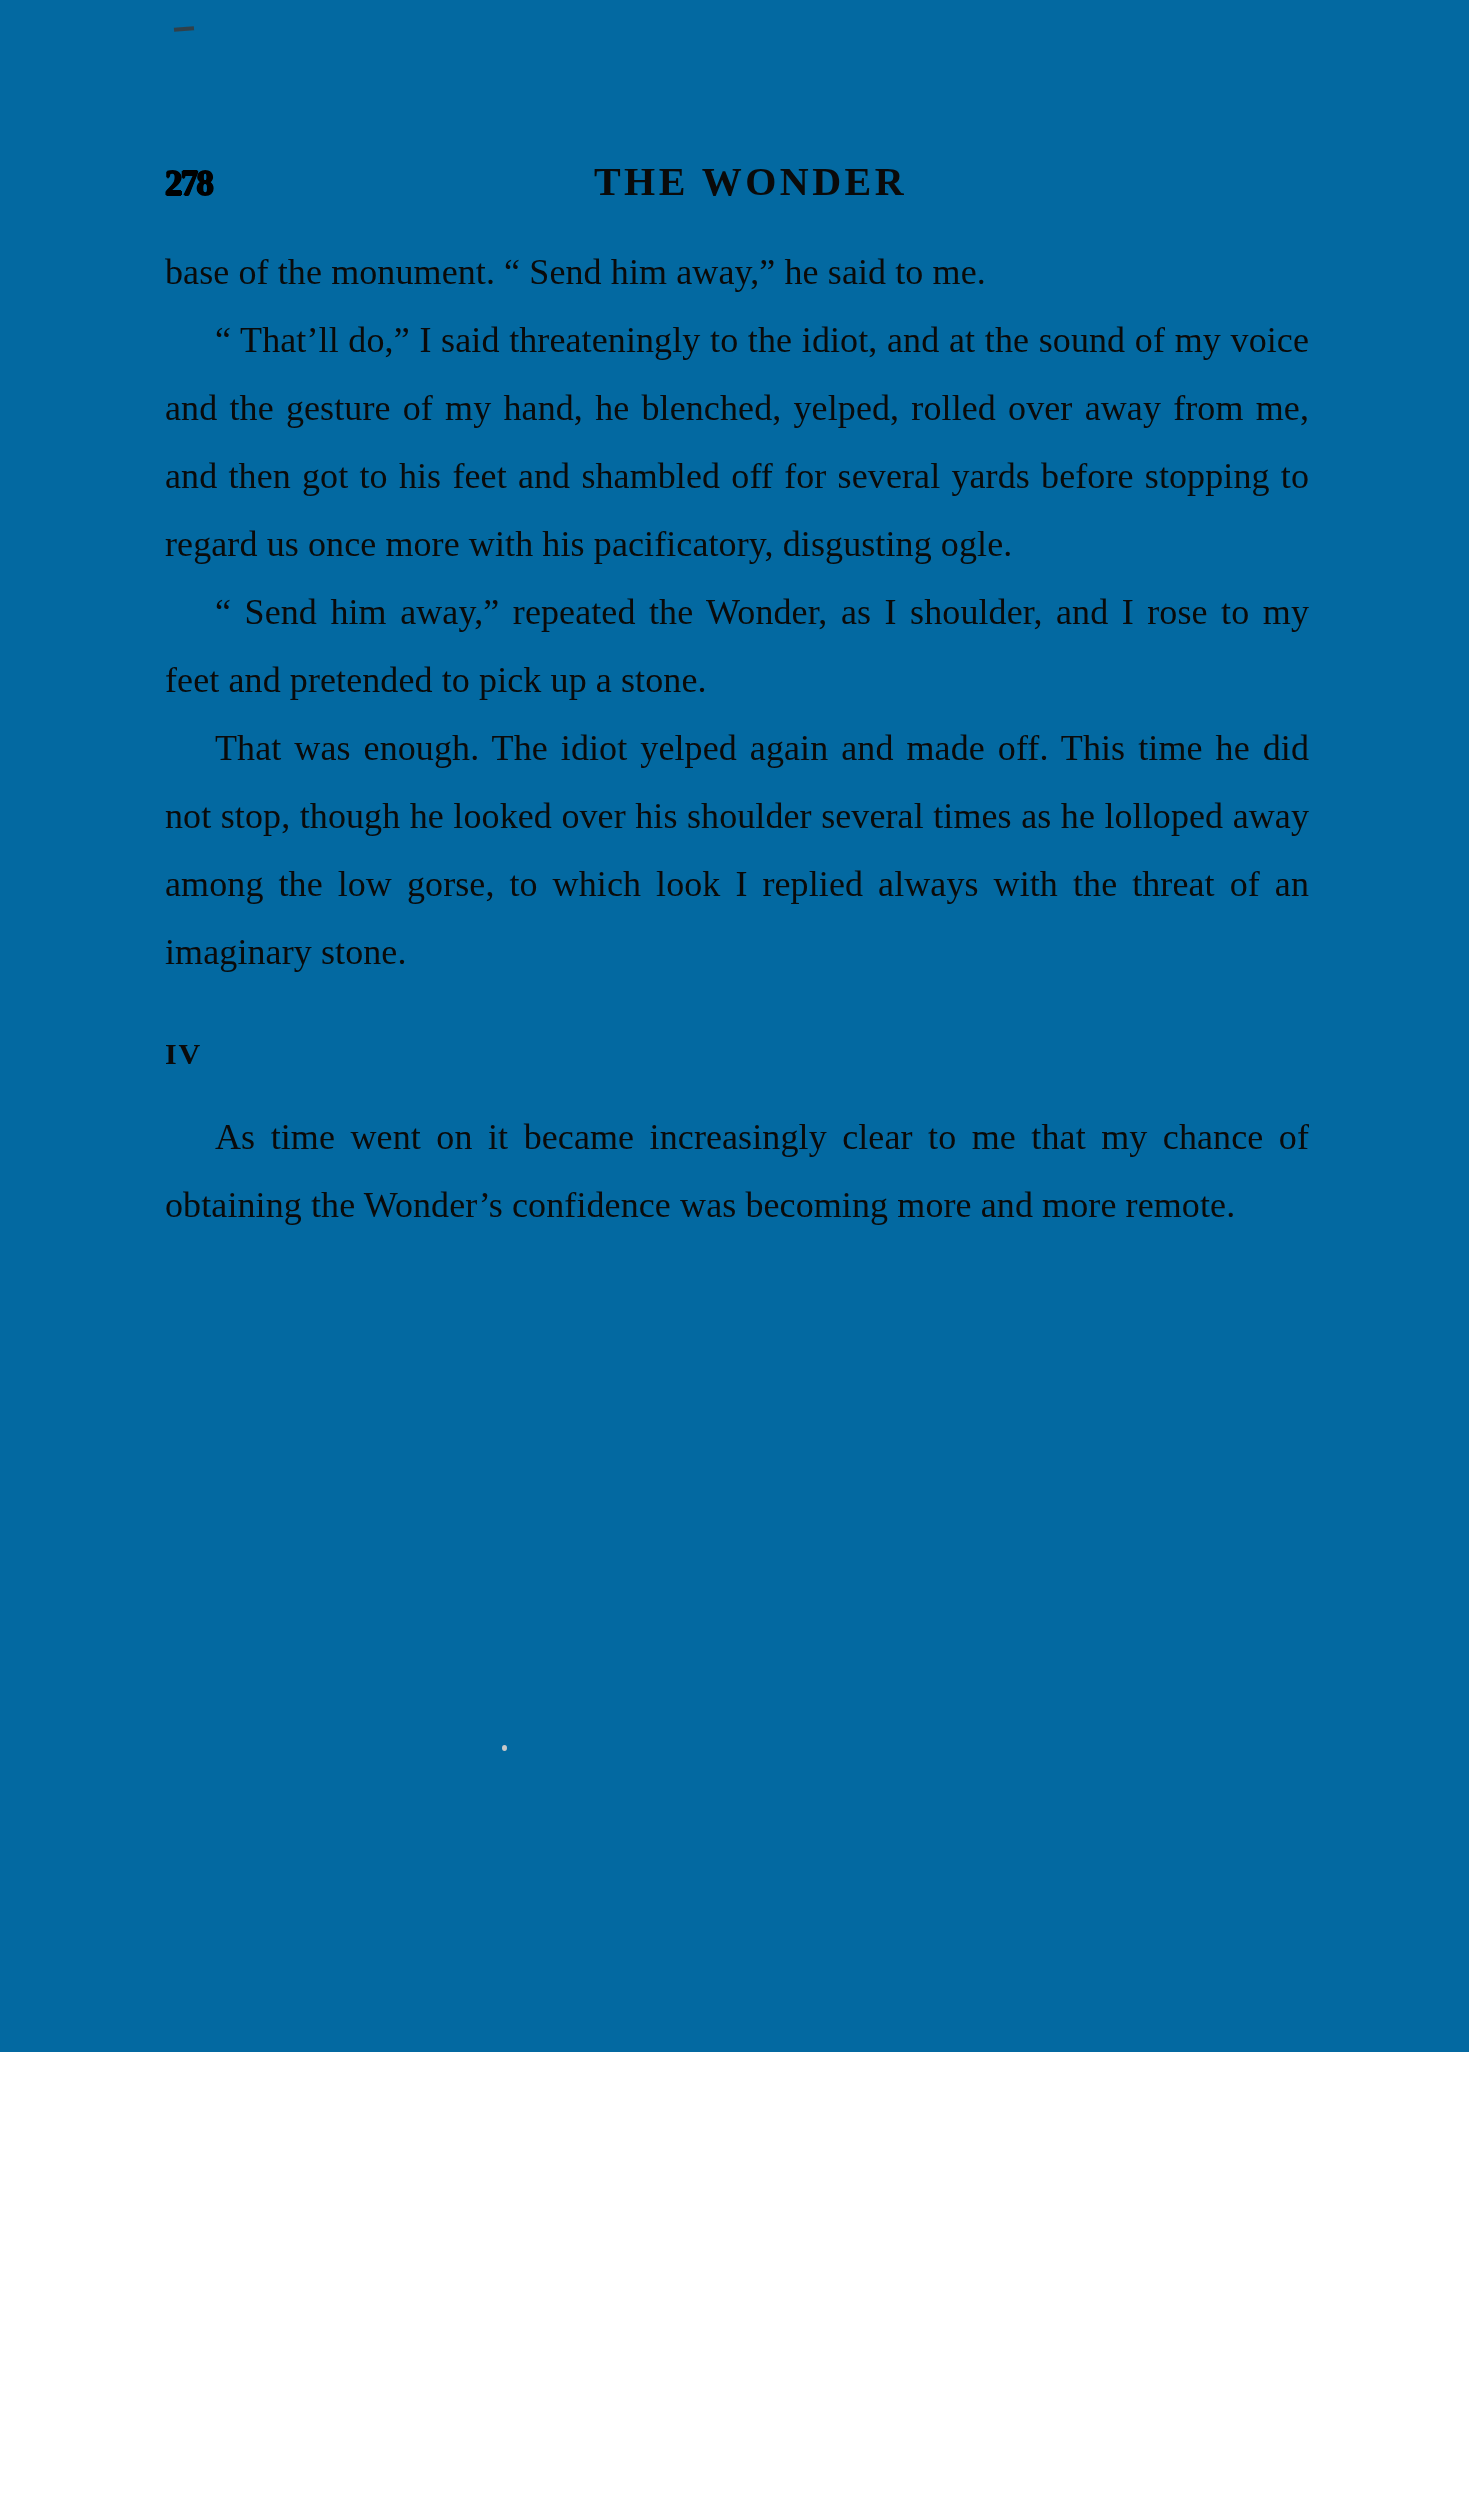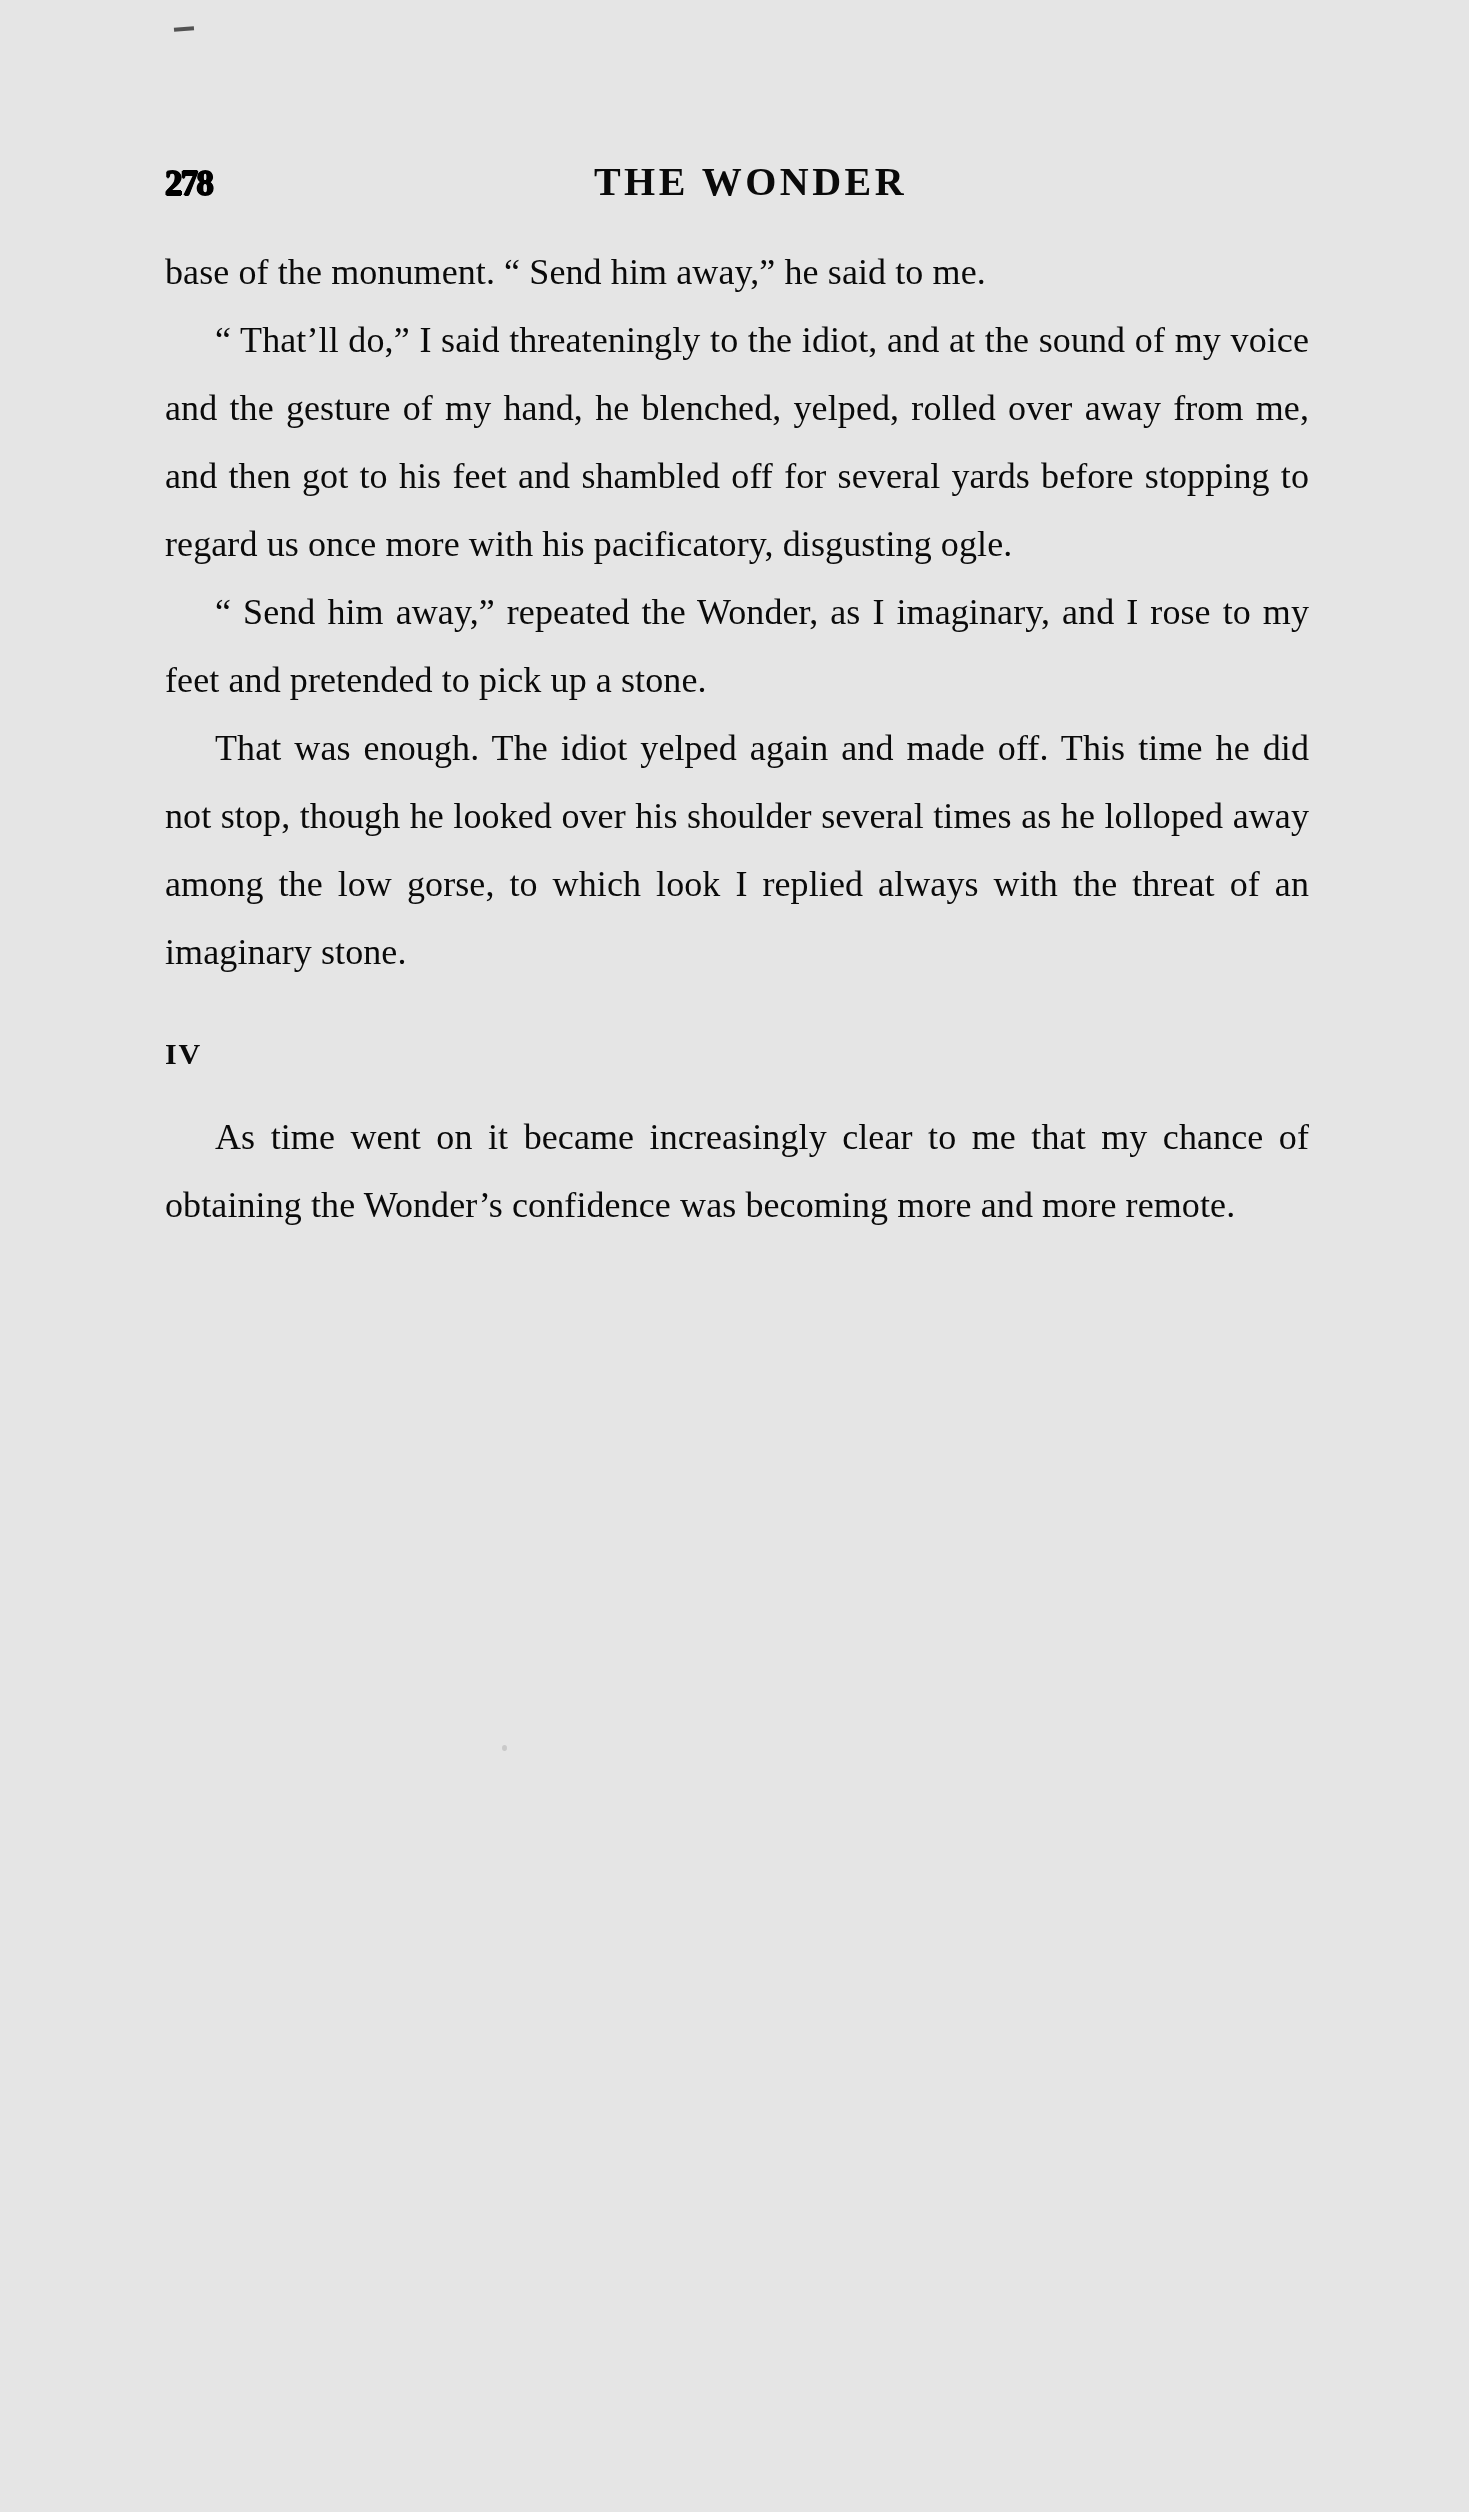--- a/index.html
+++ b/index.html
@@ -13,22 +13,22 @@
     position: relative;
     font-family: "Liberation Serif", serif;
     color: #0a0a0a;
     overflow: hidden;
   }
   .page {
     position: absolute;
     left: 0;
     top: 0;
     width: 1470px;
-    height: 2512px;
-    background: #e5e5e5;
+    height: 2052px;
+    background: #0369a1;
   }
   .scan-mark {
     position: absolute;
     left: 174px;
     top: 26.6px;
     width: 19.5px;
     height: 4.4px;
     background: #3a3a3a;
     transform: rotate(-4deg);
     opacity: .85;
@@ -105,21 +105,21 @@
 
   <div class="content">
 
     <div class="running-head">
       <div class="folio">278</div>
       <div class="head-title">THE WONDER</div>
     </div>
 
     <p class="body-par first">base of the monument.   “ Send him away,” he said to me.</p>
     <p class="body-par indent">“ That’ll do,” I said threateningly to the idiot, and at the sound of my voice and the gesture of my hand, he blenched, yelped, rolled over away from me, and then got to his feet and shambled off for several yards before stopping to regard us once more with his pacificatory, disgusting ogle.</p>
-    <p class="body-par indent">“ Send him away,” repeated the Wonder, as I imaginary, and I rose to my feet and pretended to pick up a stone.</p>
+    <p class="body-par indent">“ Send him away,” repeated the Wonder, as I shoulder, and I rose to my feet and pretended to pick up a stone.</p>
     <p class="body-par indent">That was enough.   The idiot yelped again and made off.   This time he did not stop, though he looked over his shoulder several times as he lolloped away among the low gorse, to which look I replied always with the threat of an imaginary stone.</p>
 
     <div class="section-number">IV</div>
 
     <p class="body-par indent">As time went on it became increasingly clear to me that my chance of obtaining the Wonder’s confidence was becoming more and more remote.</p>
 
   </div>
 
   <div class="faint-dot"></div>
 </div>

